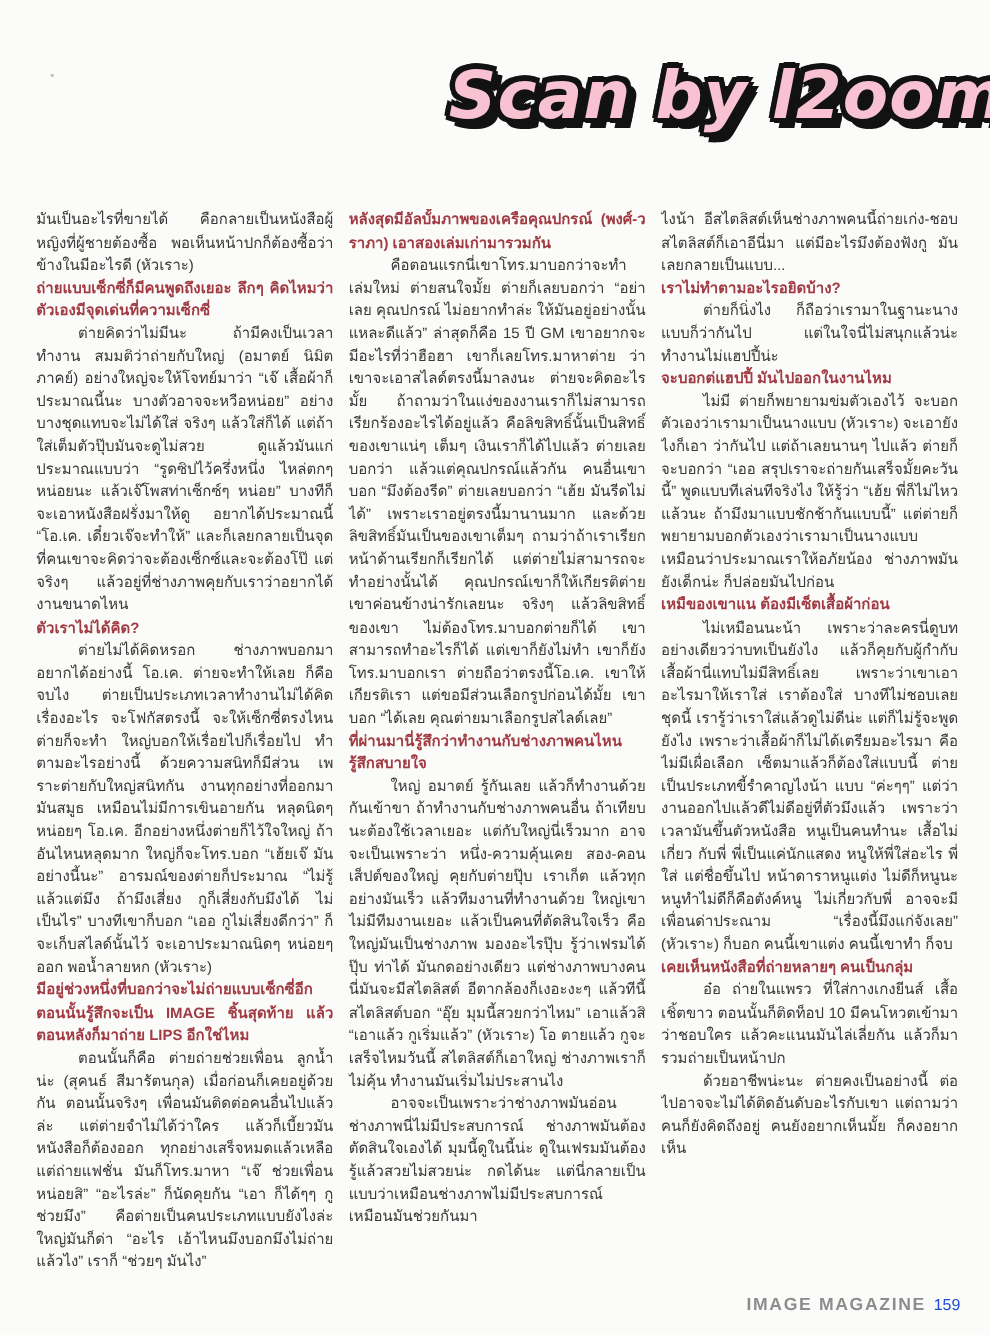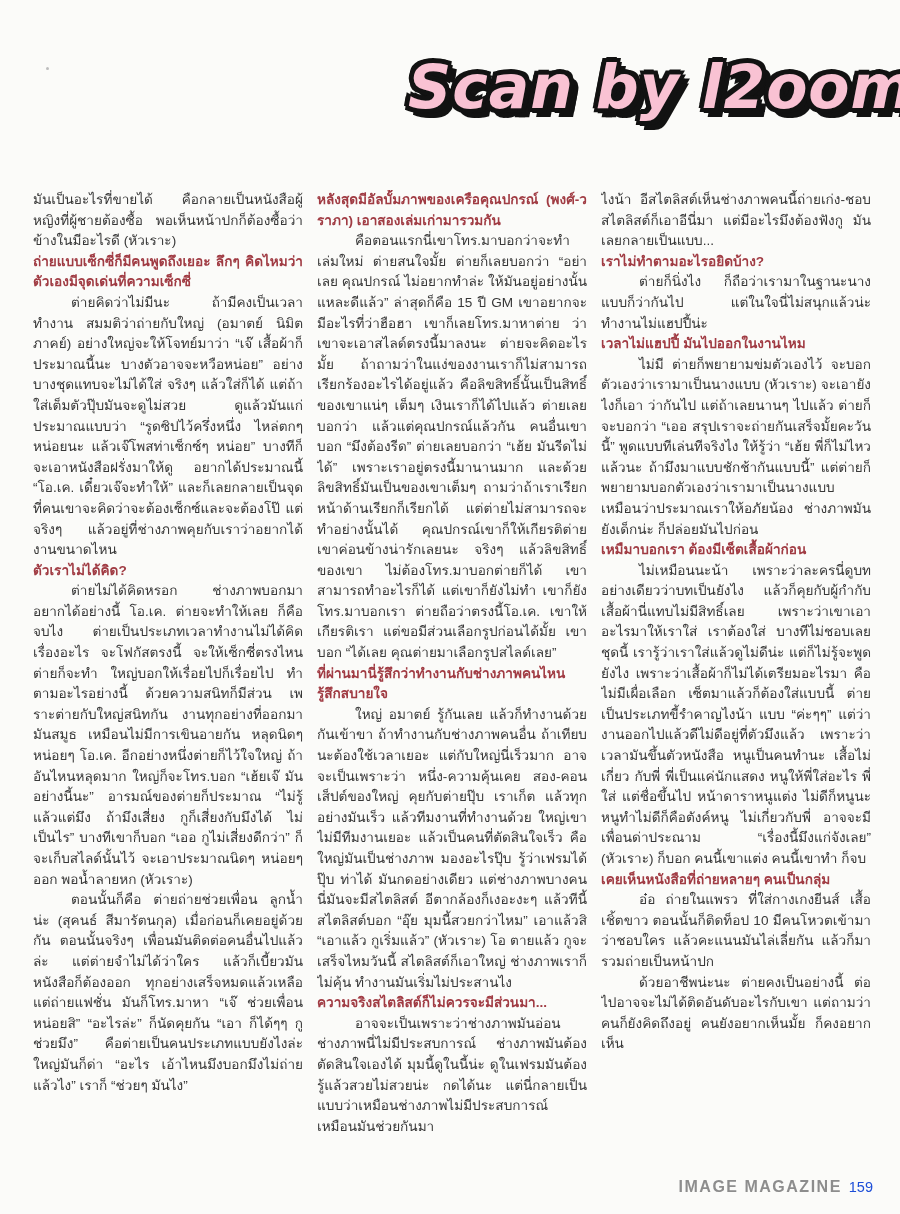--- a/index.html
+++ b/index.html
@@ -60,37 +60,37 @@
 
   <div class="watermark">Scan by l2oom</div>
 
   <div class="columns">
     <div class="col">
         <p class="para noindent">มันเป็นอะไรที่ขายได้ คือกลายเป็นหนังสือผู้หญิงที่ผู้ชายต้องซื้อ พอเห็นหน้าปกก็ต้องซื้อว่าข้างในมีอะไรดี (หัวเราะ)</p>
         <h3 class="head">ถ่ายแบบเซ็กซี่ก็มีคนพูดถึงเยอะ ลึกๆ คิดไหมว่าตัวเองมีจุดเด่นที่ความเซ็กซี่</h3>
         <p class="para">ต่ายคิดว่าไม่มีนะ ถ้ามีคงเป็นเวลาทำงาน สมมติว่าถ่ายกับใหญ่ (อมาตย์ นิมิตภาคย์) อย่างใหญ่จะให้โจทย์มาว่า “เจ๊ เสื้อผ้าก็ประมาณนี้นะ บางตัวอาจจะหวือหน่อย” อย่างบางชุดแทบจะไม่ได้ใส่ จริงๆ แล้วใส่ก็ได้ แต่ถ้าใส่เต็มตัวปุ๊บมันจะดูไม่สวย ดูแล้วมันแก่ ประมาณแบบว่า “รูดซิปไว้ครึ่งหนึ่ง ไหล่ตกๆ หน่อยนะ แล้วเจ๊โพสท่าเซ็กซ์ๆ หน่อย” บางทีก็จะเอาหนังสือฝรั่งมาให้ดู อยากได้ประมาณนี้ “โอ.เค. เดี๋ยวเจ๊จะทำให้” และก็เลยกลายเป็นจุดที่คนเขาจะคิดว่าจะต้องเซ็กซ์และจะต้องโป๊ แต่จริงๆ แล้วอยู่ที่ช่างภาพคุยกับเราว่าอยากได้งานขนาดไหน</p>
         <h3 class="head">ตัวเราไม่ได้คิด?</h3>
         <p class="para">ต่ายไม่ได้คิดหรอก ช่างภาพบอกมาอยากได้อย่างนี้ โอ.เค. ต่ายจะทำให้เลย ก็คือจบไง ต่ายเป็นประเภทเวลาทำงานไม่ได้คิดเรื่องอะไร จะโฟกัสตรงนี้ จะให้เซ็กซี่ตรงไหน ต่ายก็จะทำ ใหญ่บอกให้เรื่อยไปก็เรื่อยไป ทำตามอะไรอย่างนี้ ด้วยความสนิทก็มีส่วน เพราะต่ายกับใหญ่สนิทกัน งานทุกอย่างที่ออกมามันสมูธ เหมือนไม่มีการเขินอายกัน หลุดนิดๆ หน่อยๆ โอ.เค. อีกอย่างหนึ่งต่ายก็ไว้ใจใหญ่ ถ้าอันไหนหลุดมาก ใหญ่ก็จะโทร.บอก “เฮ้ยเจ๊ มันอย่างนี้นะ” อารมณ์ของต่ายก็ประมาณ “ไม่รู้ แล้วแต่มึง ถ้ามึงเสี่ยง กูก็เสี่ยงกับมึงได้ ไม่เป็นไร” บางทีเขาก็บอก “เออ กูไม่เสี่ยงดีกว่า” ก็จะเก็บสไลด์นั้นไว้ จะเอาประมาณนิดๆ หน่อยๆ ออก พอน้ำลายหก (หัวเราะ)</p>
+        <h3 class="head">มีอยู่ช่วงหนึ่งที่บอกว่าจะไม่ถ่ายแบบเซ็กซี่อีก ตอนนั้นรู้สึกจะเป็น IMAGE ชิ้นสุดท้าย แล้วตอนหลังก็มาถ่าย LIPS อีกใช่ไหม</h3>
         <p class="para">ตอนนั้นก็คือ ต่ายถ่ายช่วยเพื่อน ลูกน้ำน่ะ (สุคนธ์ สีมารัตนกุล) เมื่อก่อนก็เคยอยู่ด้วยกัน ตอนนั้นจริงๆ เพื่อนมันติดต่อคนอื่นไปแล้วล่ะ แต่ต่ายจำไม่ได้ว่าใคร แล้วก็เบี้ยวมัน หนังสือก็ต้องออก ทุกอย่างเสร็จหมดแล้วเหลือแต่ถ่ายแฟชั่น มันก็โทร.มาหา “เจ๊ ช่วยเพื่อนหน่อยสิ” “อะไรล่ะ” ก็นัดคุยกัน “เอา ก็ได้ๆๆ กูช่วยมึง” คือต่ายเป็นคนประเภทแบบยังไงล่ะ ใหญ่มันก็ด่า “อะไร เอ้าไหนมึงบอกมึงไม่ถ่ายแล้วไง” เราก็ “ช่วยๆ มันไง”</p>
       </div>
     <div class="col">
         <h3 class="head">หลังสุดมีอัลบั้มภาพของเครือคุณปกรณ์ (พงศ์-วราภา) เอาสองเล่มเก่ามารวมกัน</h3>
         <p class="para">คือตอนแรกนี่เขาโทร.มาบอกว่าจะทำเล่มใหม่ ต่ายสนใจมั้ย ต่ายก็เลยบอกว่า “อย่าเลย คุณปกรณ์ ไม่อยากทำล่ะ ให้มันอยู่อย่างนั้นแหละดีแล้ว” ล่าสุดก็คือ 15 ปี GM เขาอยากจะมีอะไรที่ว่าฮือฮา เขาก็เลยโทร.มาหาต่าย ว่าเขาจะเอาสไลด์ตรงนี้มาลงนะ ต่ายจะคิดอะไรมั้ย ถ้าถามว่าในแง่ของงานเราก็ไม่สามารถเรียกร้องอะไรได้อยู่แล้ว คือลิขสิทธิ์นั้นเป็นสิทธิ์ของเขาแน่ๆ เต็มๆ เงินเราก็ได้ไปแล้ว ต่ายเลยบอกว่า แล้วแต่คุณปกรณ์แล้วกัน คนอื่นเขาบอก “มึงต้องรีด” ต่ายเลยบอกว่า “เฮ้ย มันรีดไม่ได้” เพราะเราอยู่ตรงนี้มานานมาก และด้วยลิขสิทธิ์มันเป็นของเขาเต็มๆ ถามว่าถ้าเราเรียก หน้าด้านเรียกก็เรียกได้ แต่ต่ายไม่สามารถจะทำอย่างนั้นได้ คุณปกรณ์เขาก็ให้เกียรติต่าย เขาค่อนข้างน่ารักเลยนะ จริงๆ แล้วลิขสิทธิ์ของเขา ไม่ต้องโทร.มาบอกต่ายก็ได้ เขาสามารถทำอะไรก็ได้ แต่เขาก็ยังไม่ทำ เขาก็ยังโทร.มาบอกเรา ต่ายถือว่าตรงนี้โอ.เค. เขาให้เกียรติเรา แต่ขอมีส่วนเลือกรูปก่อนได้มั้ย เขาบอก “ได้เลย คุณต่ายมาเลือกรูปสไลด์เลย”</p>
         <h3 class="head">ที่ผ่านมานี่รู้สึกว่าทำงานกับช่างภาพคนไหนรู้สึกสบายใจ</h3>
         <p class="para">ใหญ่ อมาตย์ รู้กันเลย แล้วก็ทำงานด้วยกันเข้าขา ถ้าทำงานกับช่างภาพคนอื่น ถ้าเทียบนะต้องใช้เวลาเยอะ แต่กับใหญ่นี่เร็วมาก อาจจะเป็นเพราะว่า หนึ่ง-ความคุ้นเคย สอง-คอนเส็ปต์ของใหญ่ คุยกับต่ายปุ๊บ เราเก็ต แล้วทุกอย่างมันเร็ว แล้วทีมงานที่ทำงานด้วย ใหญ่เขาไม่มีทีมงานเยอะ แล้วเป็นคนที่ตัดสินใจเร็ว คือใหญ่มันเป็นช่างภาพ มองอะไรปุ๊บ รู้ว่าเฟรมได้ปุ๊บ ท่าได้ มันกดอย่างเดียว แต่ช่างภาพบางคนนี่มันจะมีสไตลิสต์ อีตากล้องก็เงอะงะๆ แล้วทีนี้สไตลิสต์บอก “อุ๊ย มุมนี้สวยกว่าไหม” เอาแล้วสิ “เอาแล้ว กูเริ่มแล้ว” (หัวเราะ) โอ ตายแล้ว กูจะเสร็จไหมวันนี้ สไตลิสต์ก็เอาใหญ่ ช่างภาพเราก็ไม่คุ้น ทำงานมันเริ่มไม่ประสานไง</p>
-        <h3 class="head">ความจริงสไตลิสต์ก็ไม่ควรจะมีส่วนมา...</h3>
         <p class="para">อาจจะเป็นเพราะว่าช่างภาพมันอ่อน ช่างภาพนี่ไม่มีประสบการณ์ ช่างภาพมันต้องตัดสินใจเองได้ มุมนี้ดูในนี้น่ะ ดูในเฟรมมันต้องรู้แล้วสวยไม่สวยน่ะ กดได้นะ แต่นี่กลายเป็นแบบว่าเหมือนช่างภาพไม่มีประสบการณ์ เหมือนมันช่วยกันมา</p>
       </div>
     <div class="col">
         <p class="para noindent">ไงน้า อีสไตลิสต์เห็นช่างภาพคนนี้ถ่ายเก่ง-ชอบ สไตลิสต์ก็เอาอีนี่มา แต่มีอะไรมึงต้องฟังกู มันเลยกลายเป็นแบบ...</p>
         <h3 class="head">เราไม่ทำตามอะไรอยิดบ้าง?</h3>
         <p class="para">ต่ายก็นิ่งไง ก็ถือว่าเรามาในฐานะนางแบบก็ว่ากันไป แต่ในใจนี่ไม่สนุกแล้วน่ะ ทำงานไม่แฮปปี้น่ะ</p>
-        <h3 class="head">เวลาไม่แฮปปี้ มันไปออกในงานไหม</h3>
+        <h3 class="head">จะบอกต่แฮปปี้ มันไปออกในงานไหม</h3>
         <p class="para">ไม่มี ต่ายก็พยายามข่มตัวเองไว้ จะบอกตัวเองว่าเรามาเป็นนางแบบ (หัวเราะ) จะเอายังไงก็เอา ว่ากันไป แต่ถ้าเลยนานๆ ไปแล้ว ต่ายก็จะบอกว่า “เออ สรุปเราจะถ่ายกันเสร็จมั้ยคะวันนี้” พูดแบบทีเล่นทีจริงไง ให้รู้ว่า “เฮ้ย พี่ก็ไม่ไหวแล้วนะ ถ้ามึงมาแบบชักช้ากันแบบนี้” แต่ต่ายก็พยายามบอกตัวเองว่าเรามาเป็นนางแบบ เหมือนว่าประมาณเราให้อภัยน้อง ช่างภาพมันยังเด็กน่ะ ก็ปล่อยมันไปก่อน</p>
-        <h3 class="head">เหมืมาบอกเรา ต้องมีเซ็ตเสื้อผ้าก่อน</h3>
+        <h3 class="head">เหมืของเขาแน ต้องมีเซ็ตเสื้อผ้าก่อน</h3>
         <p class="para">ไม่เหมือนนะน้า เพราะว่าละครนี่ดูบทอย่างเดียวว่าบทเป็นยังไง แล้วก็คุยกับผู้กำกับ เสื้อผ้านี่แทบไม่มีสิทธิ์เลย เพราะว่าเขาเอาอะไรมาให้เราใส่ เราต้องใส่ บางทีไม่ชอบเลยชุดนี้ เรารู้ว่าเราใส่แล้วดูไม่ดีน่ะ แต่ก็ไม่รู้จะพูดยังไง เพราะว่าเสื้อผ้าก็ไม่ได้เตรียมอะไรมา คือไม่มีเผื่อเลือก เซ็ตมาแล้วก็ต้องใส่แบบนี้ ต่ายเป็นประเภทขี้รำคาญไงน้า แบบ “ค่ะๆๆ” แต่ว่างานออกไปแล้วดีไม่ดีอยู่ที่ตัวมึงแล้ว เพราะว่าเวลามันขึ้นตัวหนังสือ หนูเป็นคนทำนะ เสื้อไม่เกี่ยว กับพี่ พี่เป็นแค่นักแสดง หนูให้พี่ใส่อะไร พี่ใส่ แต่ชื่อขึ้นไป หน้าดาราหนูแต่ง ไม่ดีก็หนูนะ หนูทำไม่ดีก็คือตังค์หนู ไม่เกี่ยวกับพี่ อาจจะมีเพื่อนด่าประณาม “เรื่องนี้มึงแก่จังเลย” (หัวเราะ) ก็บอก คนนี้เขาแต่ง คนนี้เขาทำ ก็จบ</p>
         <h3 class="head">เคยเห็นหนังสือที่ถ่ายหลายๆ คนเป็นกลุ่ม</h3>
         <p class="para">อ๋อ ถ่ายในแพรว ที่ใส่กางเกงยีนส์ เสื้อเชิ้ตขาว ตอนนั้นก็ติดท็อป 10 มีคนโหวตเข้ามาว่าชอบใคร แล้วคะแนนมันไล่เลี่ยกัน แล้วก็มารวมถ่ายเป็นหน้าปก</p>
         <p class="para">ด้วยอาชีพน่ะนะ ต่ายคงเป็นอย่างนี้ ต่อไปอาจจะไม่ได้ติดอันดับอะไรกับเขา แต่ถามว่าคนก็ยังคิดถึงอยู่ คนยังอยากเห็นมั้ย ก็คงอยากเห็น</p>
       </div>
   </div>
 
   <div class="footer">
     <span class="mag">IMAGE MAGAZINE</span>
     <span class="pg">159</span>

